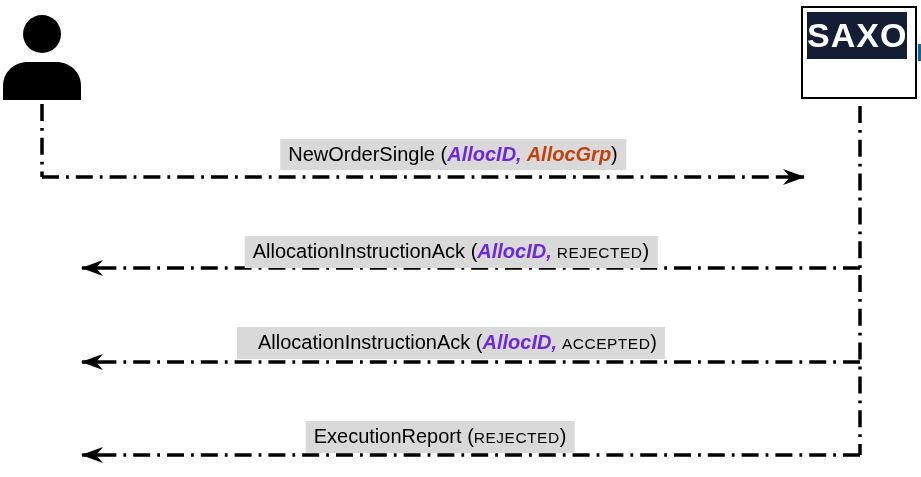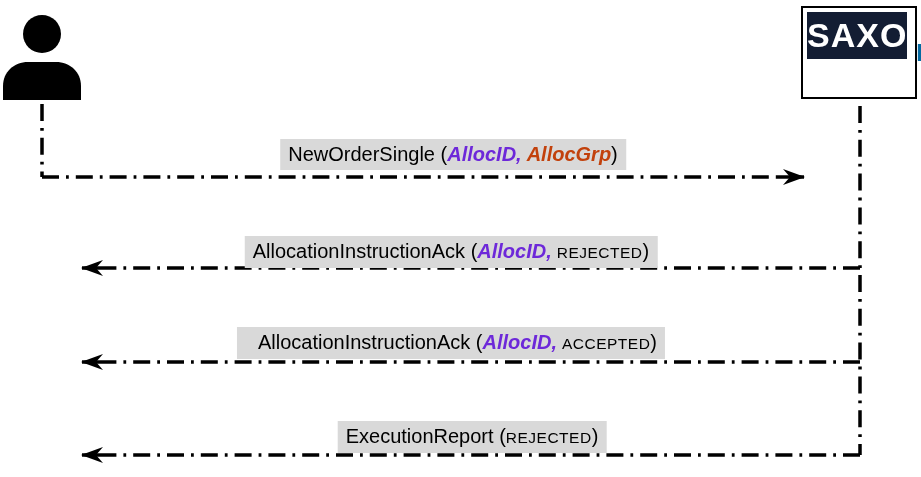--- a/index.html
+++ b/index.html
@@ -128,17 +128,17 @@
   </div>
 
   <div class="msg-label" style="left:451px; top:236px;">
     <span>AllocationInstructionAck</span><span> (</span><span class="param">AllocID,</span><span class="status">REJECTED</span><span>)</span>
   </div>
 
   <div class="msg-label" style="left:451px; top:327px;padding-left:21px;">
     <span>AllocationInstructionAck</span><span> (</span><span class="param">AllocID,</span><span class="status">ACCEPTED</span><span>)</span>
   </div>
 
-  <div class="msg-label" style="left:440px; top:421px;margin-left:32px;">
+  <div class="msg-label" style="left:440px; top:421px;">
     <span>ExecutionReport</span><span> (</span><span class="status">REJECTED</span><span>)</span>
   </div>
 
 </div>
 
 </body></html>

